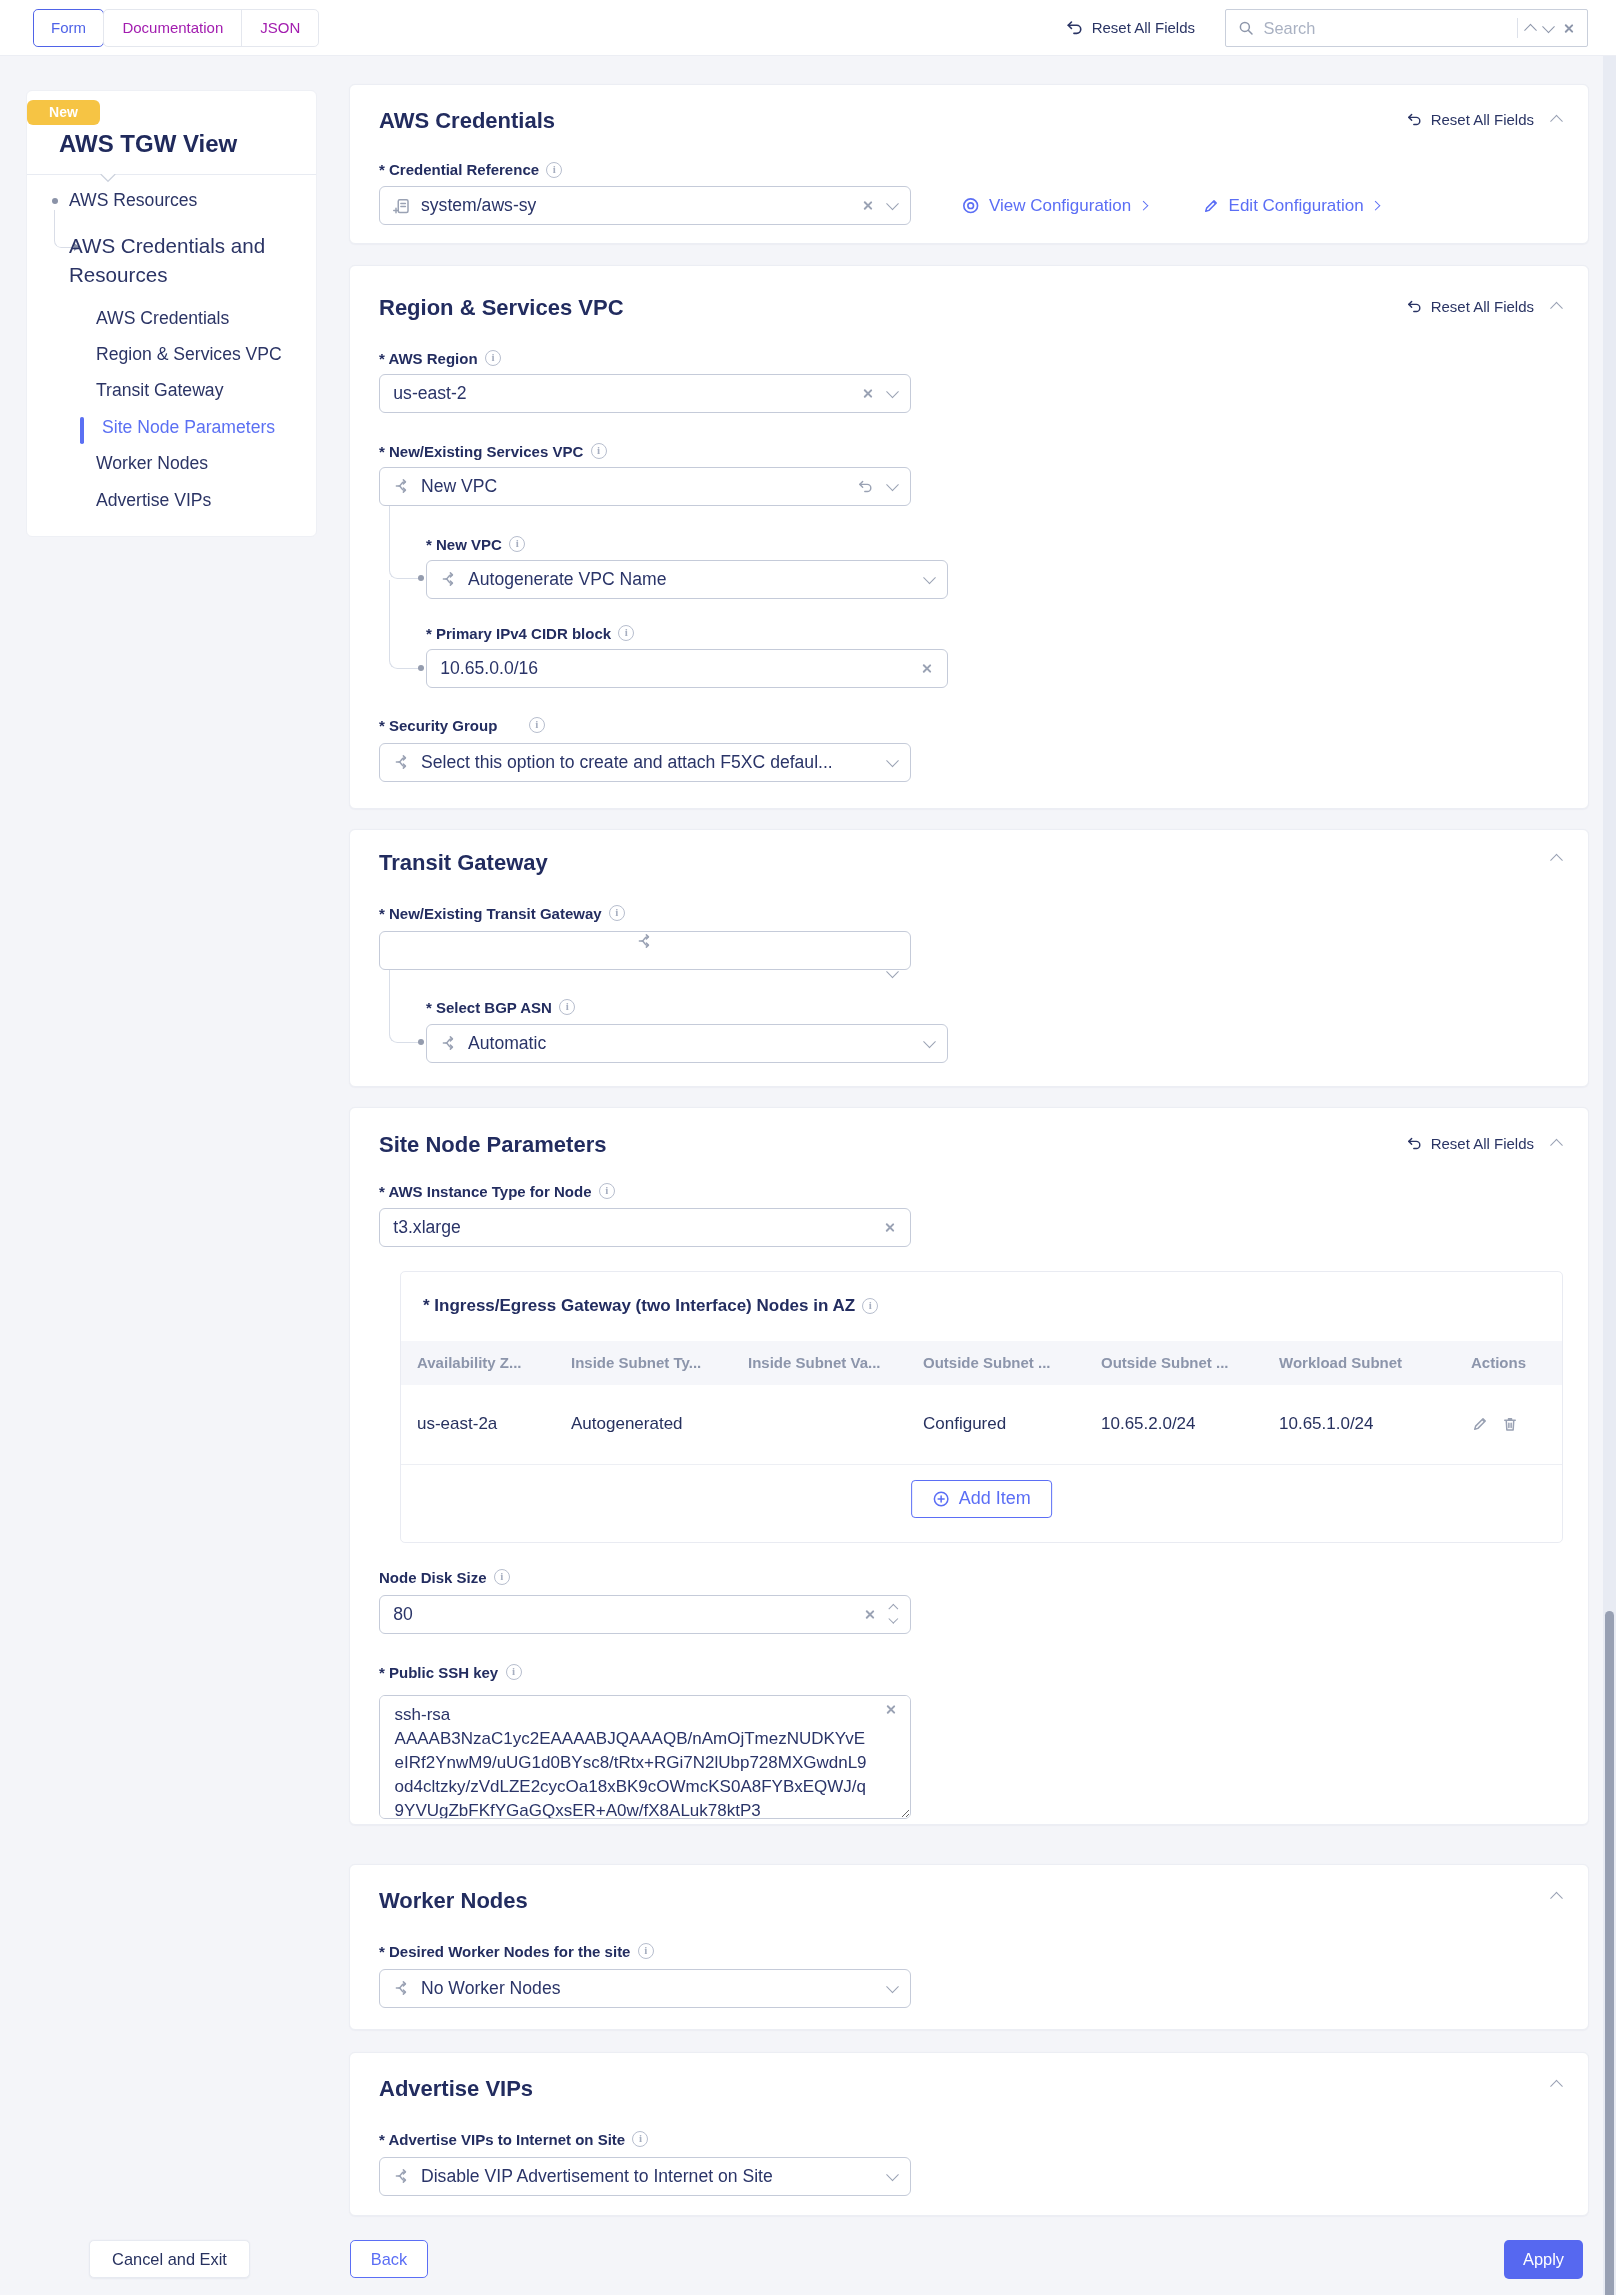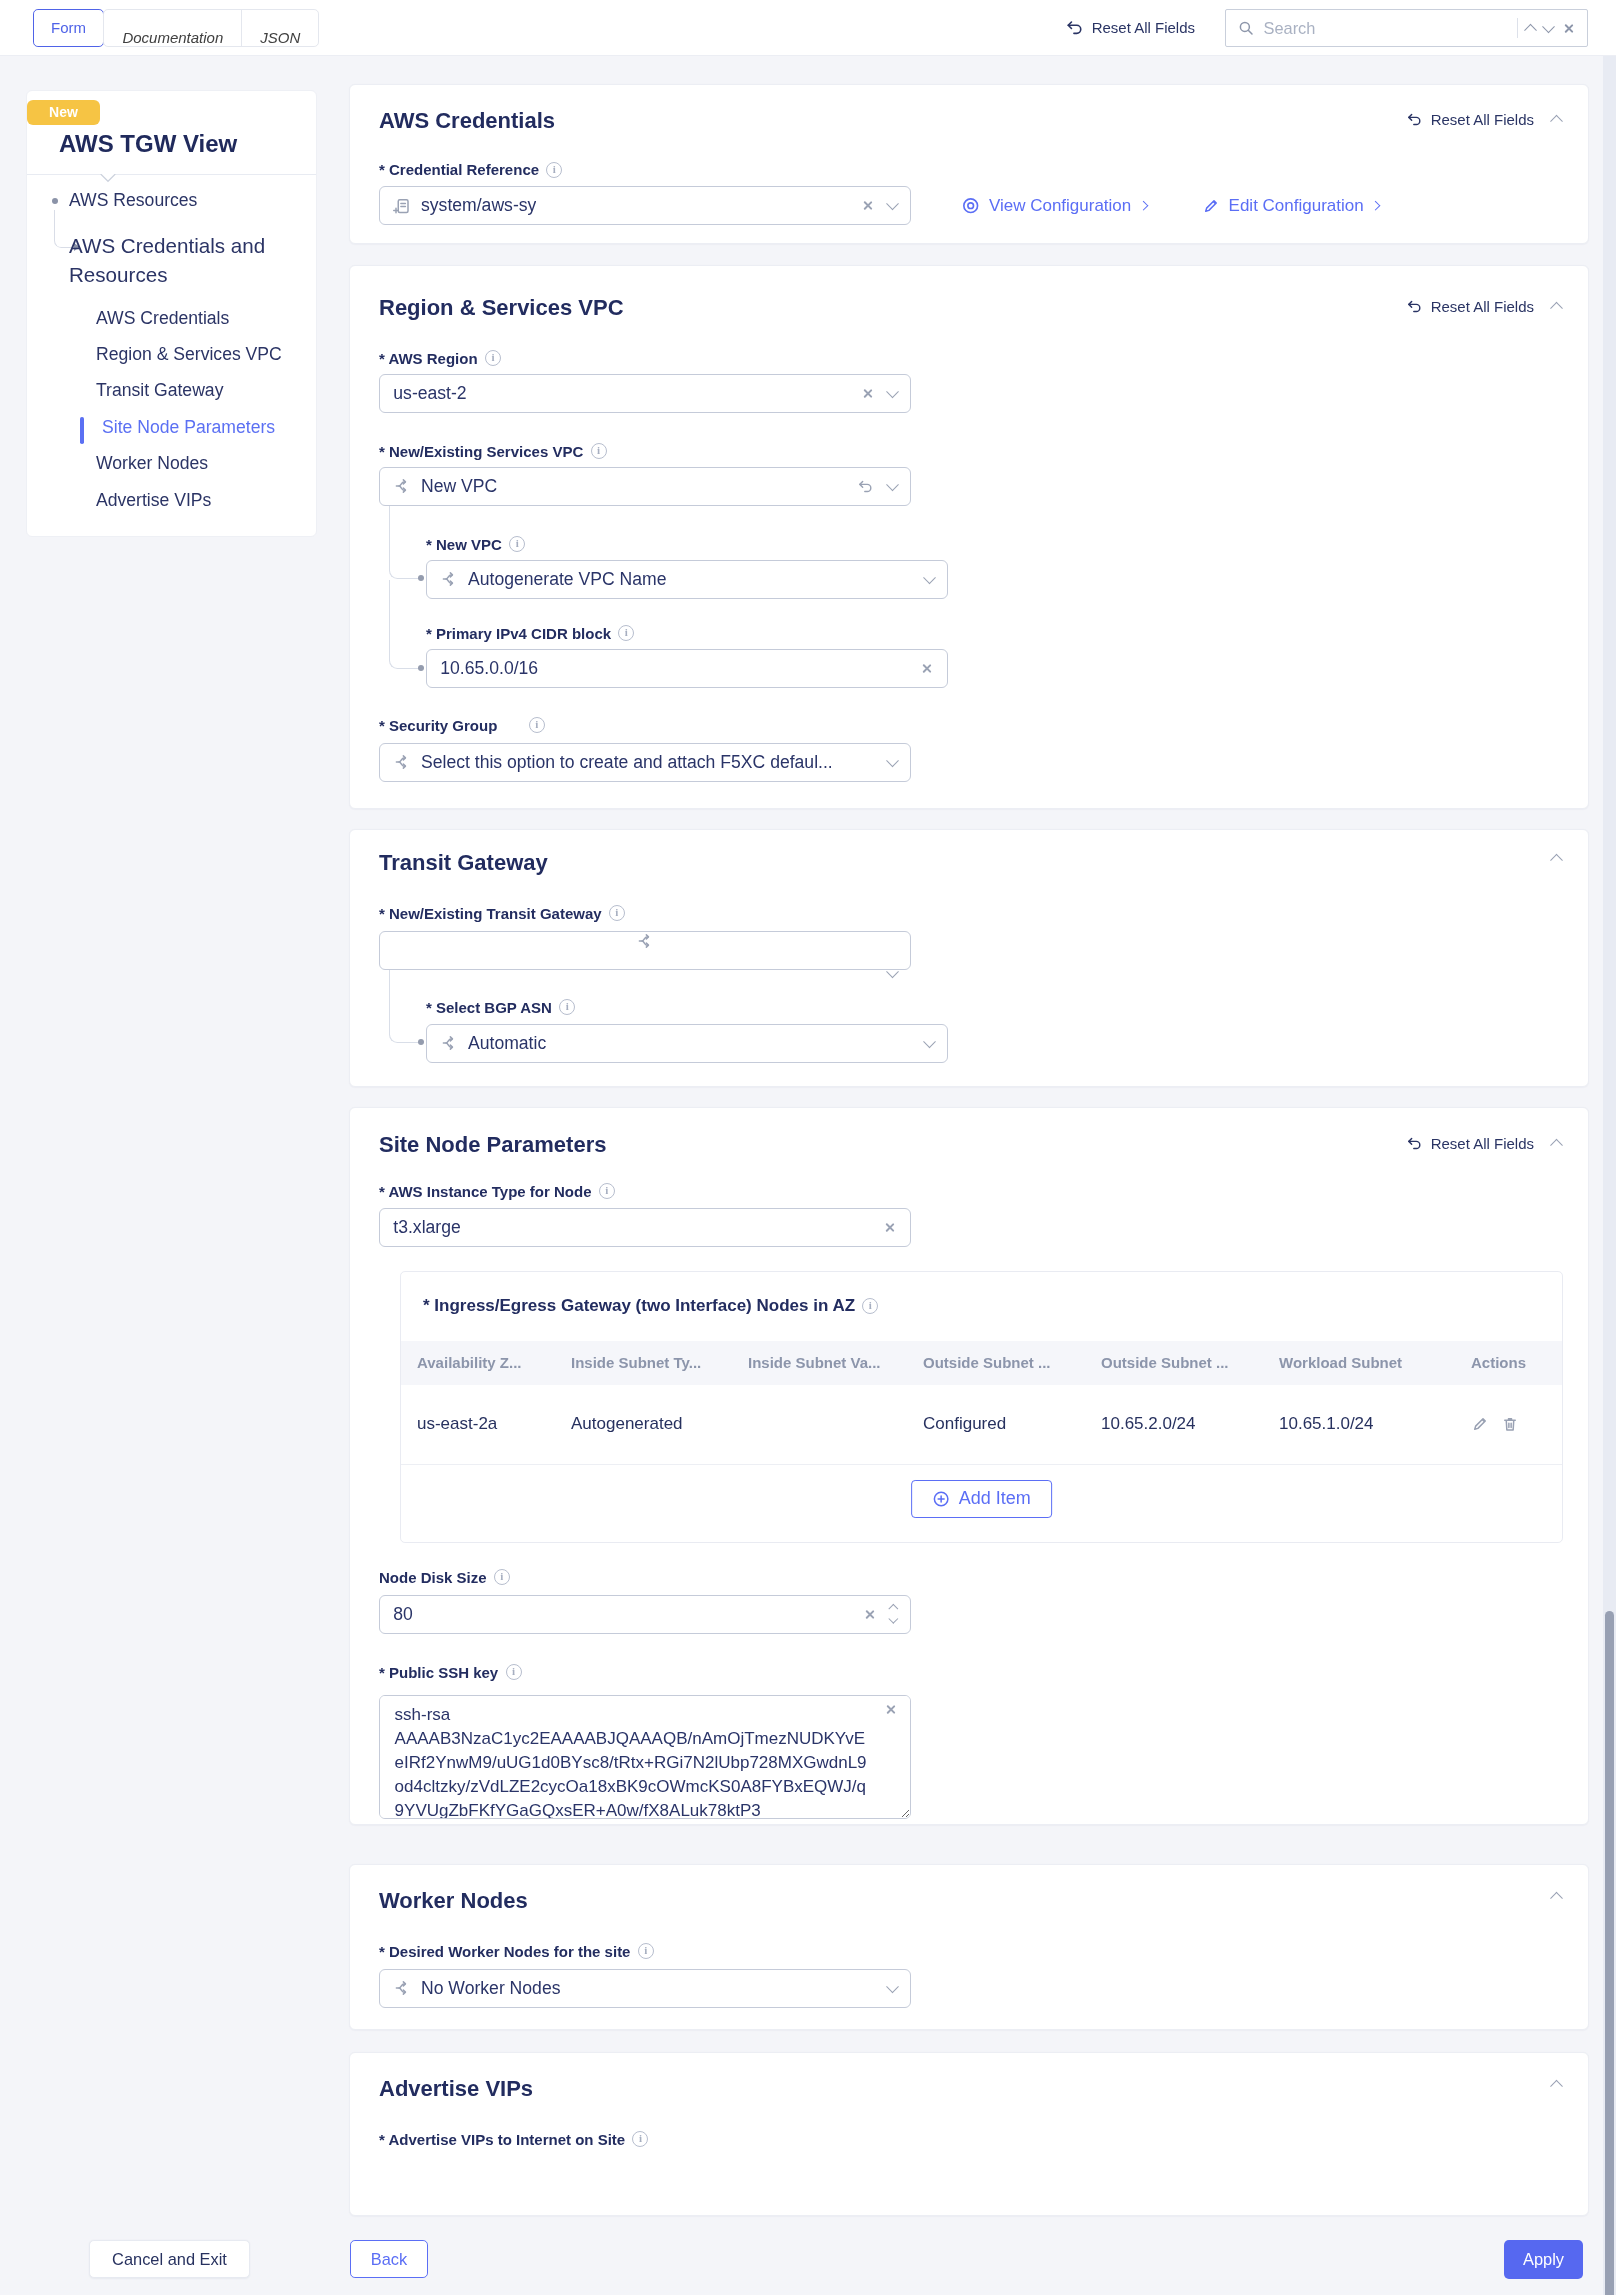--- a/index.html
+++ b/index.html
@@ -9,21 +9,21 @@
     background: #f4f5f9;
     position: relative;
     overflow: hidden;
     color: #232d60;
   }
   
   .topbar { position:absolute; top:0; left:0; width:1616px; height:56px; background:#fff; border-bottom:1.2px solid #eceef4; z-index:5; }
   .tabs { position:absolute; left:33px; top:8.5px; display:flex; align-items:stretch; height:38px; }
   .tab-active { display:flex; align-items:center; padding:0 17px; border:1.2px solid #4f63e8; color:#4f63e8; border-radius:4.9px; font-size:15px; background:#fff; cursor:pointer; }
   .tab-group { display:flex; border:1.2px solid #e4e7ee; border-radius:4.9px; margin-left:-0.6px; overflow:hidden; background:#fff; }
-  .tab-cell { display:flex; align-items:flex-end; padding:0 18px; font-size:15px; color:#404040; cursor:pointer;font-style:italic; }
+  .tab-cell { display:flex; align-items:center; padding:0 18px; font-size:15px; color:#a21caf; cursor:pointer; }
   .tab-cell + .tab-cell { border-left:1.2px solid #e4e7ee; }
   .top-right { position:absolute; right:28px; top:0; height:56px; display:flex; align-items:center; gap:30px; }
   .reset-link { display:flex; align-items:center; gap:7.3px; color:#2a3464; font-size:15px; font-weight:500; cursor:pointer; white-space:nowrap; }
   .searchbox { width:363px; height:38px; border:1.2px solid #c9cfdb; border-radius:2px; background:#fff; display:flex; align-items:center; padding:0 11px; gap:8.5px; color:#8d96aa; }
   .searchbox input { border:none; outline:none; flex:1; font-size:16.4px; font-family:"Liberation Sans",sans-serif; color:#2a3464; min-width:0; background:transparent; }
   .searchbox input::placeholder { color:#a9b1c2; }
   .vdiv { width:1.2px; height:19.4px; background:#dde1ea; }
   
   .ic { display:block; flex:none; }
   .gic { color:#9aa2b4; }
@@ -442,20 +442,32 @@
 
   <div class="card" style="height:164px;">
     <div class="sec-title" style="top:23px;">Advertise VIPs</div>
     <div class="hright" style="top:27px;">
         <span class="chev cup collapse"></span>
       </div>
     <div class="field-label" style="left:29px;top:78px;">
       <span>* Advertise VIPs to Internet on Site</span>
         <span class="info"></span>
     </div>
+    <div class="input" style="left:29px;top:104px;">
+      <svg class="ic ln gic" width="18" height="18" viewBox="0 0 24 24">
+          <path d="M4.5 12H8c3.2 0 3.2-5.5 6.5-5.5H16"></path>
+          <path d="M13.8 3.8 16.6 6.5l-2.8 2.7"></path>
+          <path d="M8 12c3.2 0 3.2 5.5 6.5 5.5H16"></path>
+          <path d="M13.8 14.8 16.6 17.5l-2.8 2.7"></path>
+        </svg>
+      <span class="val">Disable VIP Advertisement to Internet on Site</span>
+      <span class="right">
+          <span class="chev cdown"></span>
+        </span>
+    </div>
   </div>
 </div>
 
 <div class="btn btn-cancel">Cancel and Exit</div>
 <div class="btn btn-back">Back</div>
 <div class="btn btn-apply">Apply</div>
 
 <div class="sb-track">
   <div class="sb-thumb"></div>
 </div>

